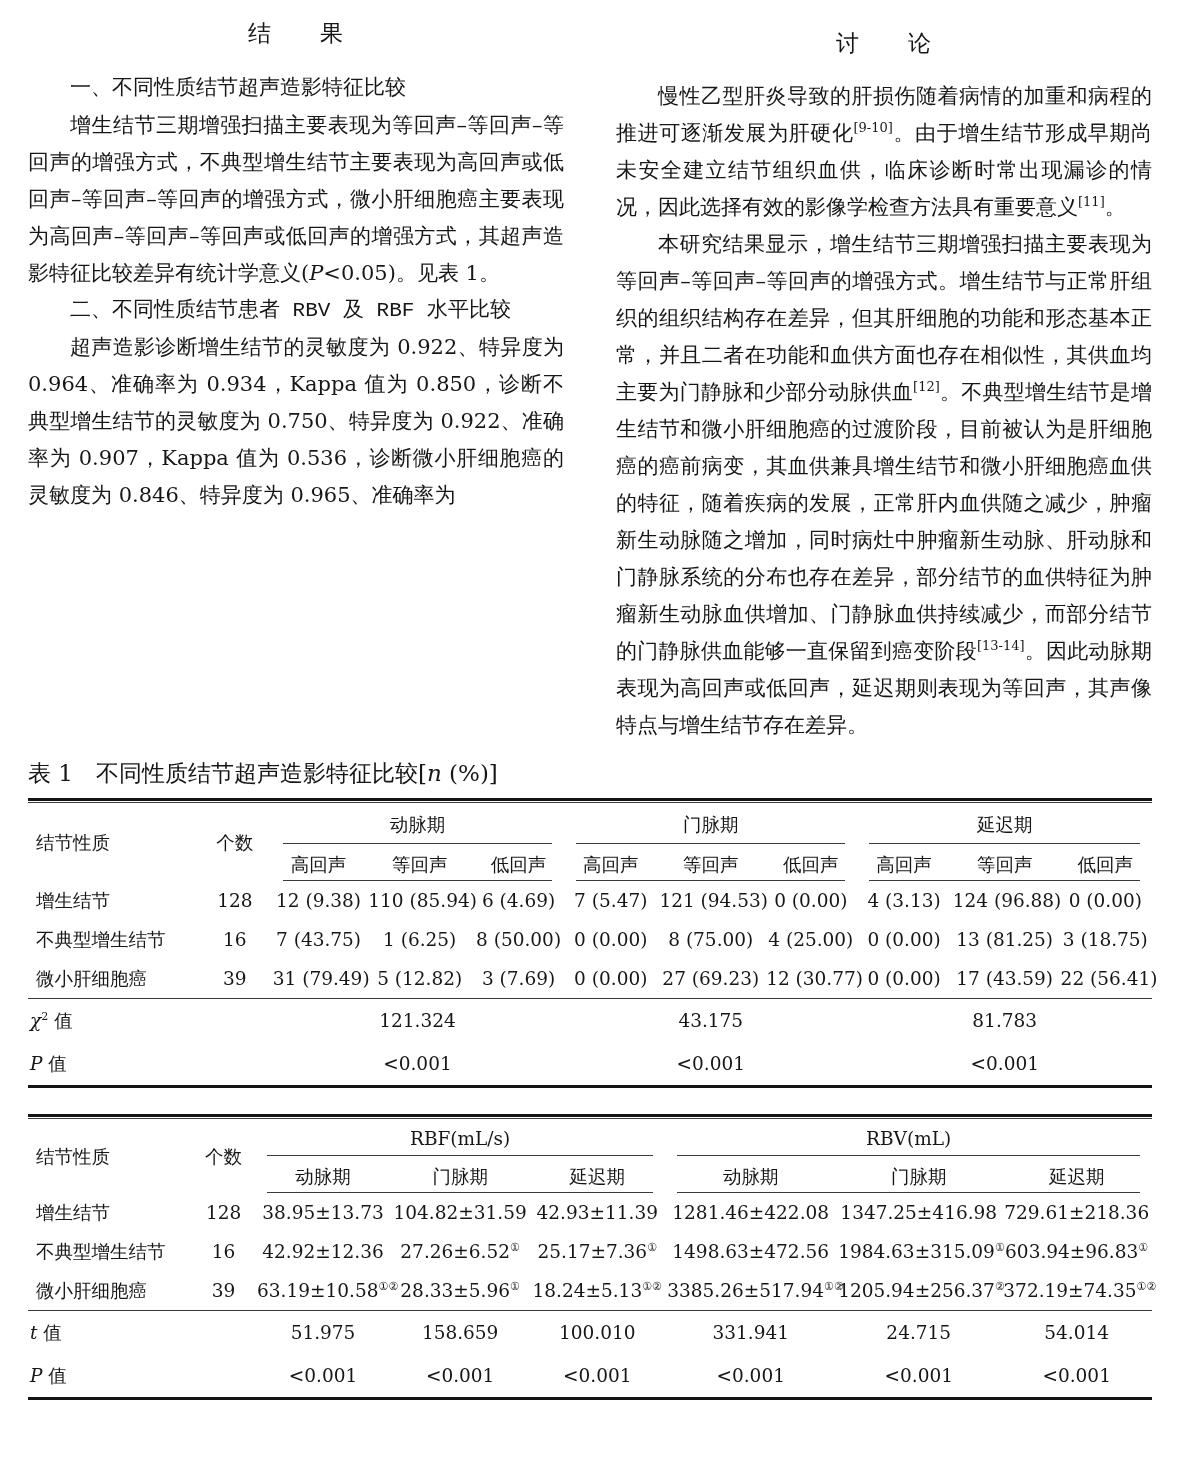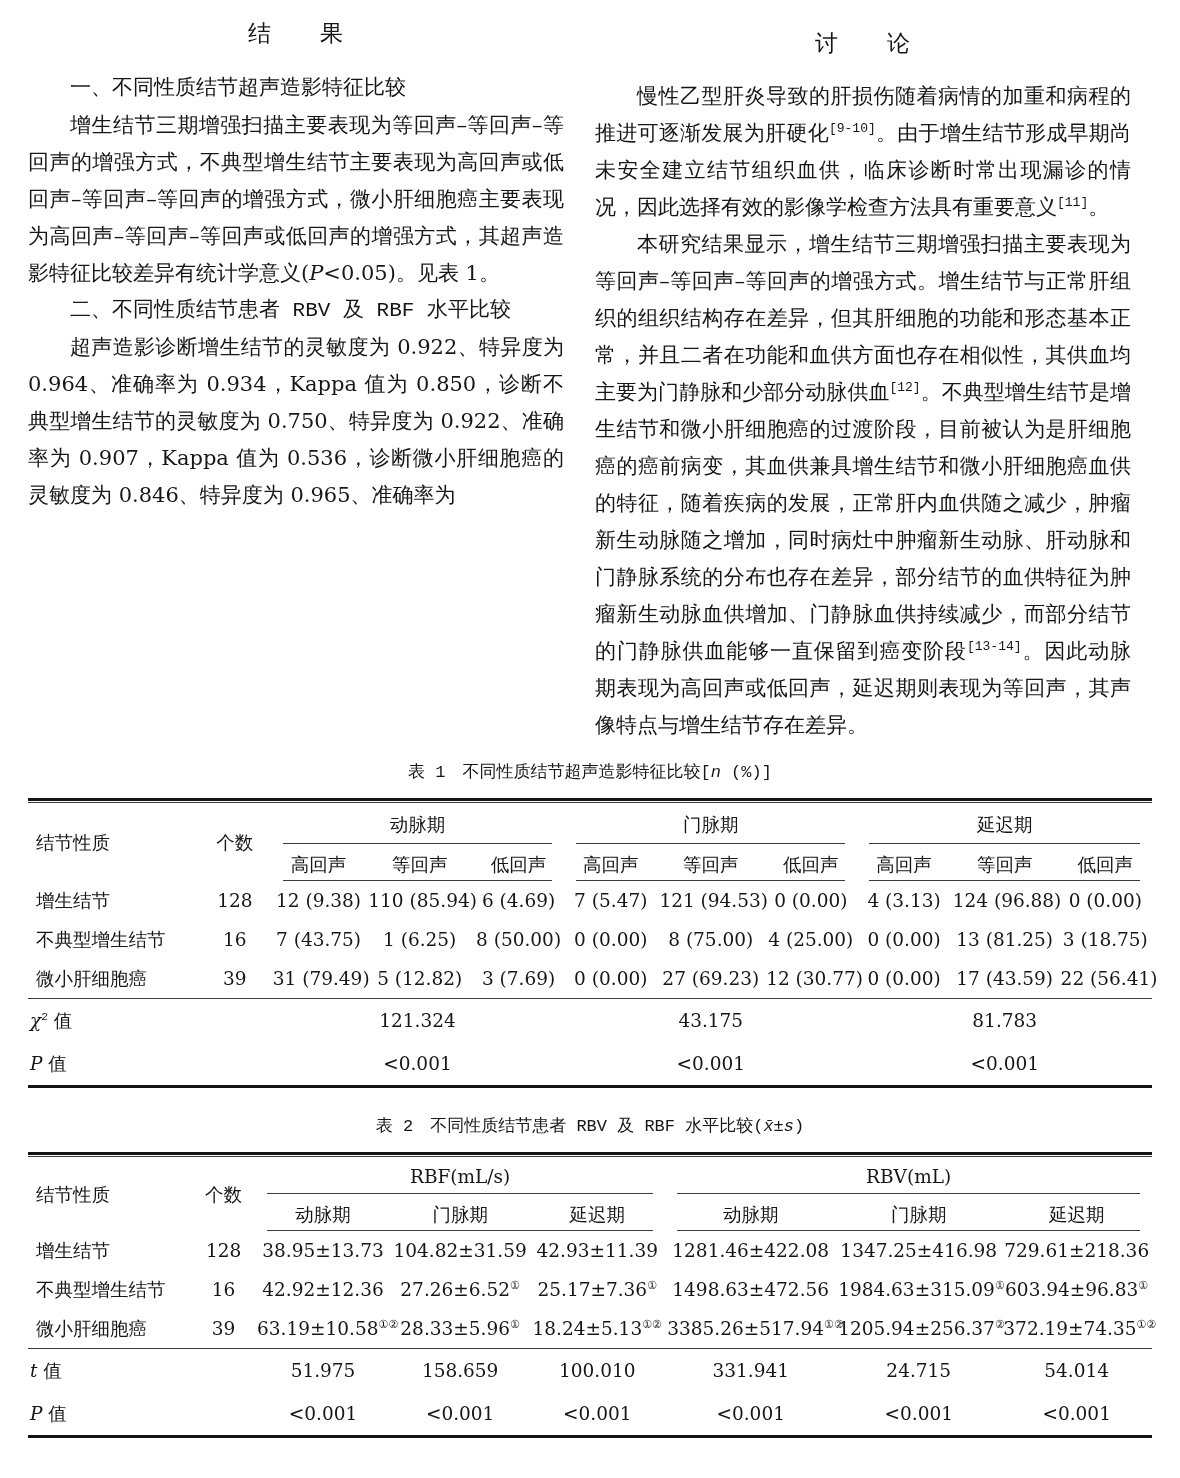--- a/index.html
+++ b/index.html
@@ -8,43 +8,42 @@
     width: 1180px;
     height: 1478px;
     box-sizing: border-box;
     padding: 4px 28px 0 28px;
     background: #ffffff;
     color: #161616;
     font-family: "DejaVu Serif", "Liberation Serif", serif;
     overflow: hidden;
   }
   
-  .cols { display: flex; gap: 31px; }
+  .cols { display: flex; gap: 52px; }
   .col { width: 536px; font-size: 21px; line-height: 37px; text-align: justify; }
   .para { margin: 0; text-indent: 2em; }
   .subhead { margin: 0; text-indent: 2em; font-family: Liberation Mono, monospace; }
   .sec-head {
     text-align: center;
     font-size: 23px;
     line-height: 34px;
     margin: 12px 0 20px 0;
     text-indent: 0;
     letter-spacing: 1px;
   }
   .sec-head.discussion { margin: 22px 0 18px 0; }
-  sup { font-size: 0.62em; vertical-align: super; line-height: 0; font-family: Liberation Mono, monospace; }
+  sup { font-size: 0.62em; vertical-align: super; line-height: 0; }
   i { font-style: italic; }
   
   .tablock { margin-top: 16px; }
   .tcaption {
-    text-align: center;
-    font-size: 17px;
+    text-align: left;
+    font-size: 23px;
     line-height: 26px;
     margin: 0 0 12px 0;
-    font-family: Liberation Mono, monospace;
   }
   .rule-top {
     height: 5px;
     background: linear-gradient(to bottom, #141414 0px, #141414 3px, transparent 3px, transparent 4px, #3c3c3c 4px, #3c3c3c 5px);
   }
   table {
     width: 100%;
     border-collapse: collapse;
     table-layout: fixed;
     font-size: 18.5px;
@@ -185,21 +184,20 @@
           <td colspan="2" class="al"><i>P</i> 值</td>
           <td colspan="3">&lt;0.001</td>
           <td colspan="3">&lt;0.001</td>
           <td colspan="3">&lt;0.001</td>
         </tr>
       </tbody>
     </table>
   </div>
 
   <div class="tablock" style="margin-top:26px;">
-    <p class="tcaption">表 2　不同性质结节患者 RBV 及 RBF 水平比较(<i>x̄±s</i>)</p>
     <div class="rule-top"></div>
     <table>
       <colgroup>
         <col style="width:14.6%">
           <col style="width:5.6%">
         <col style="width:12.1%">
           <col style="width:12.3%">
           <col style="width:12.1%">
         <col style="width:15.2%">
           <col style="width:14.7%">

